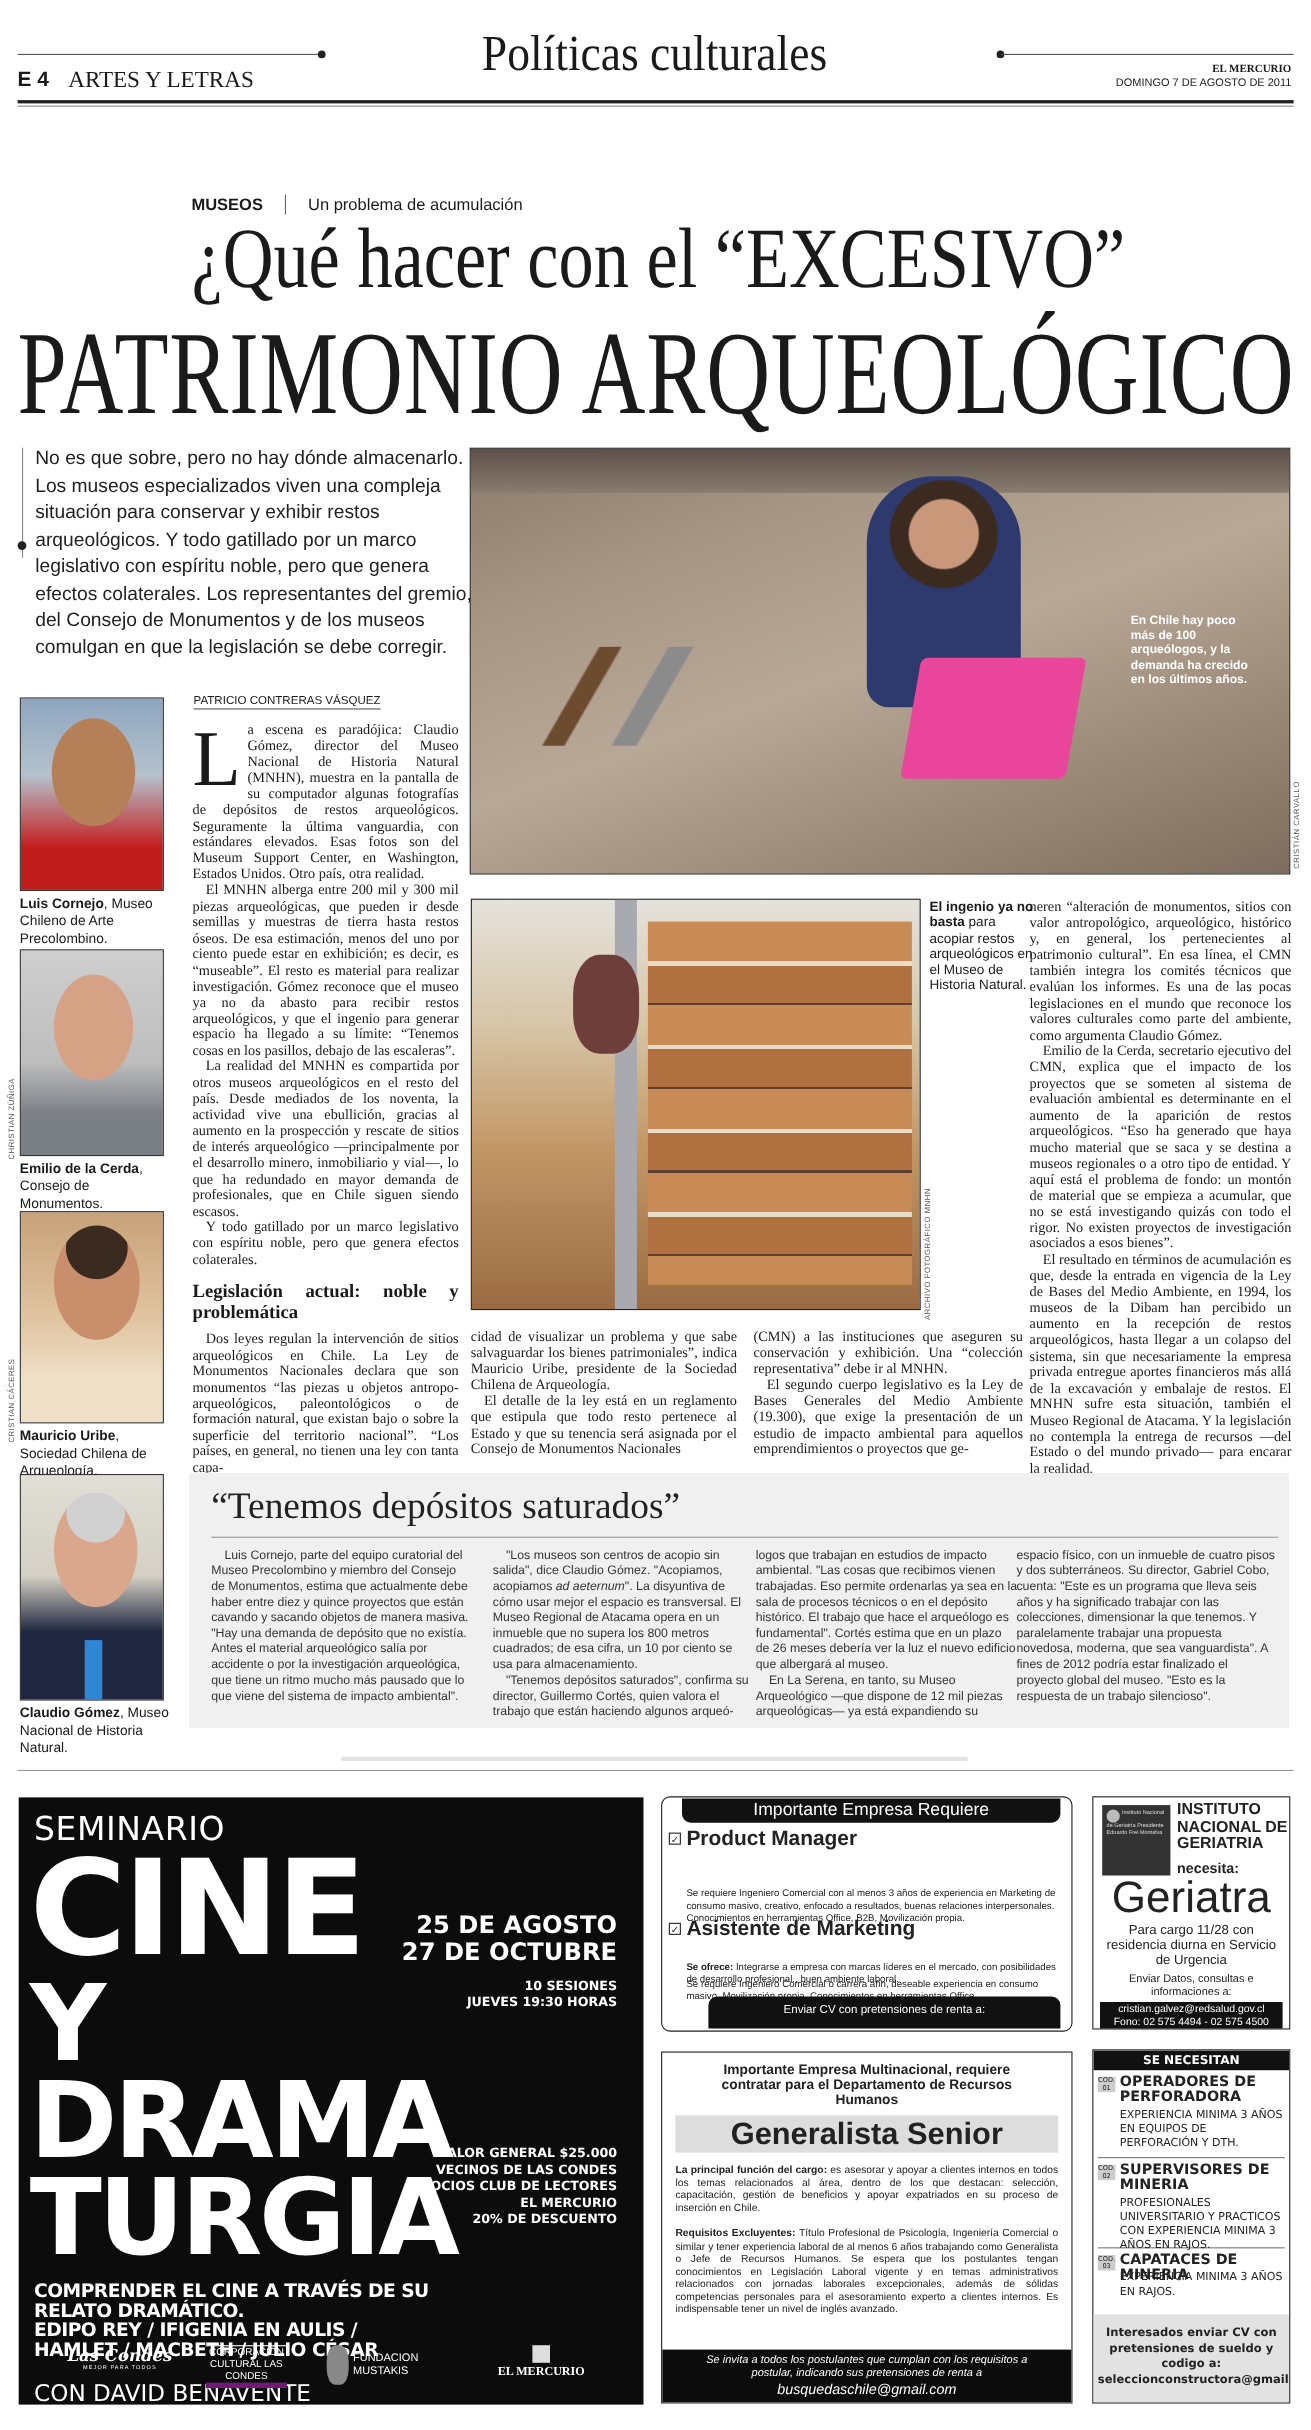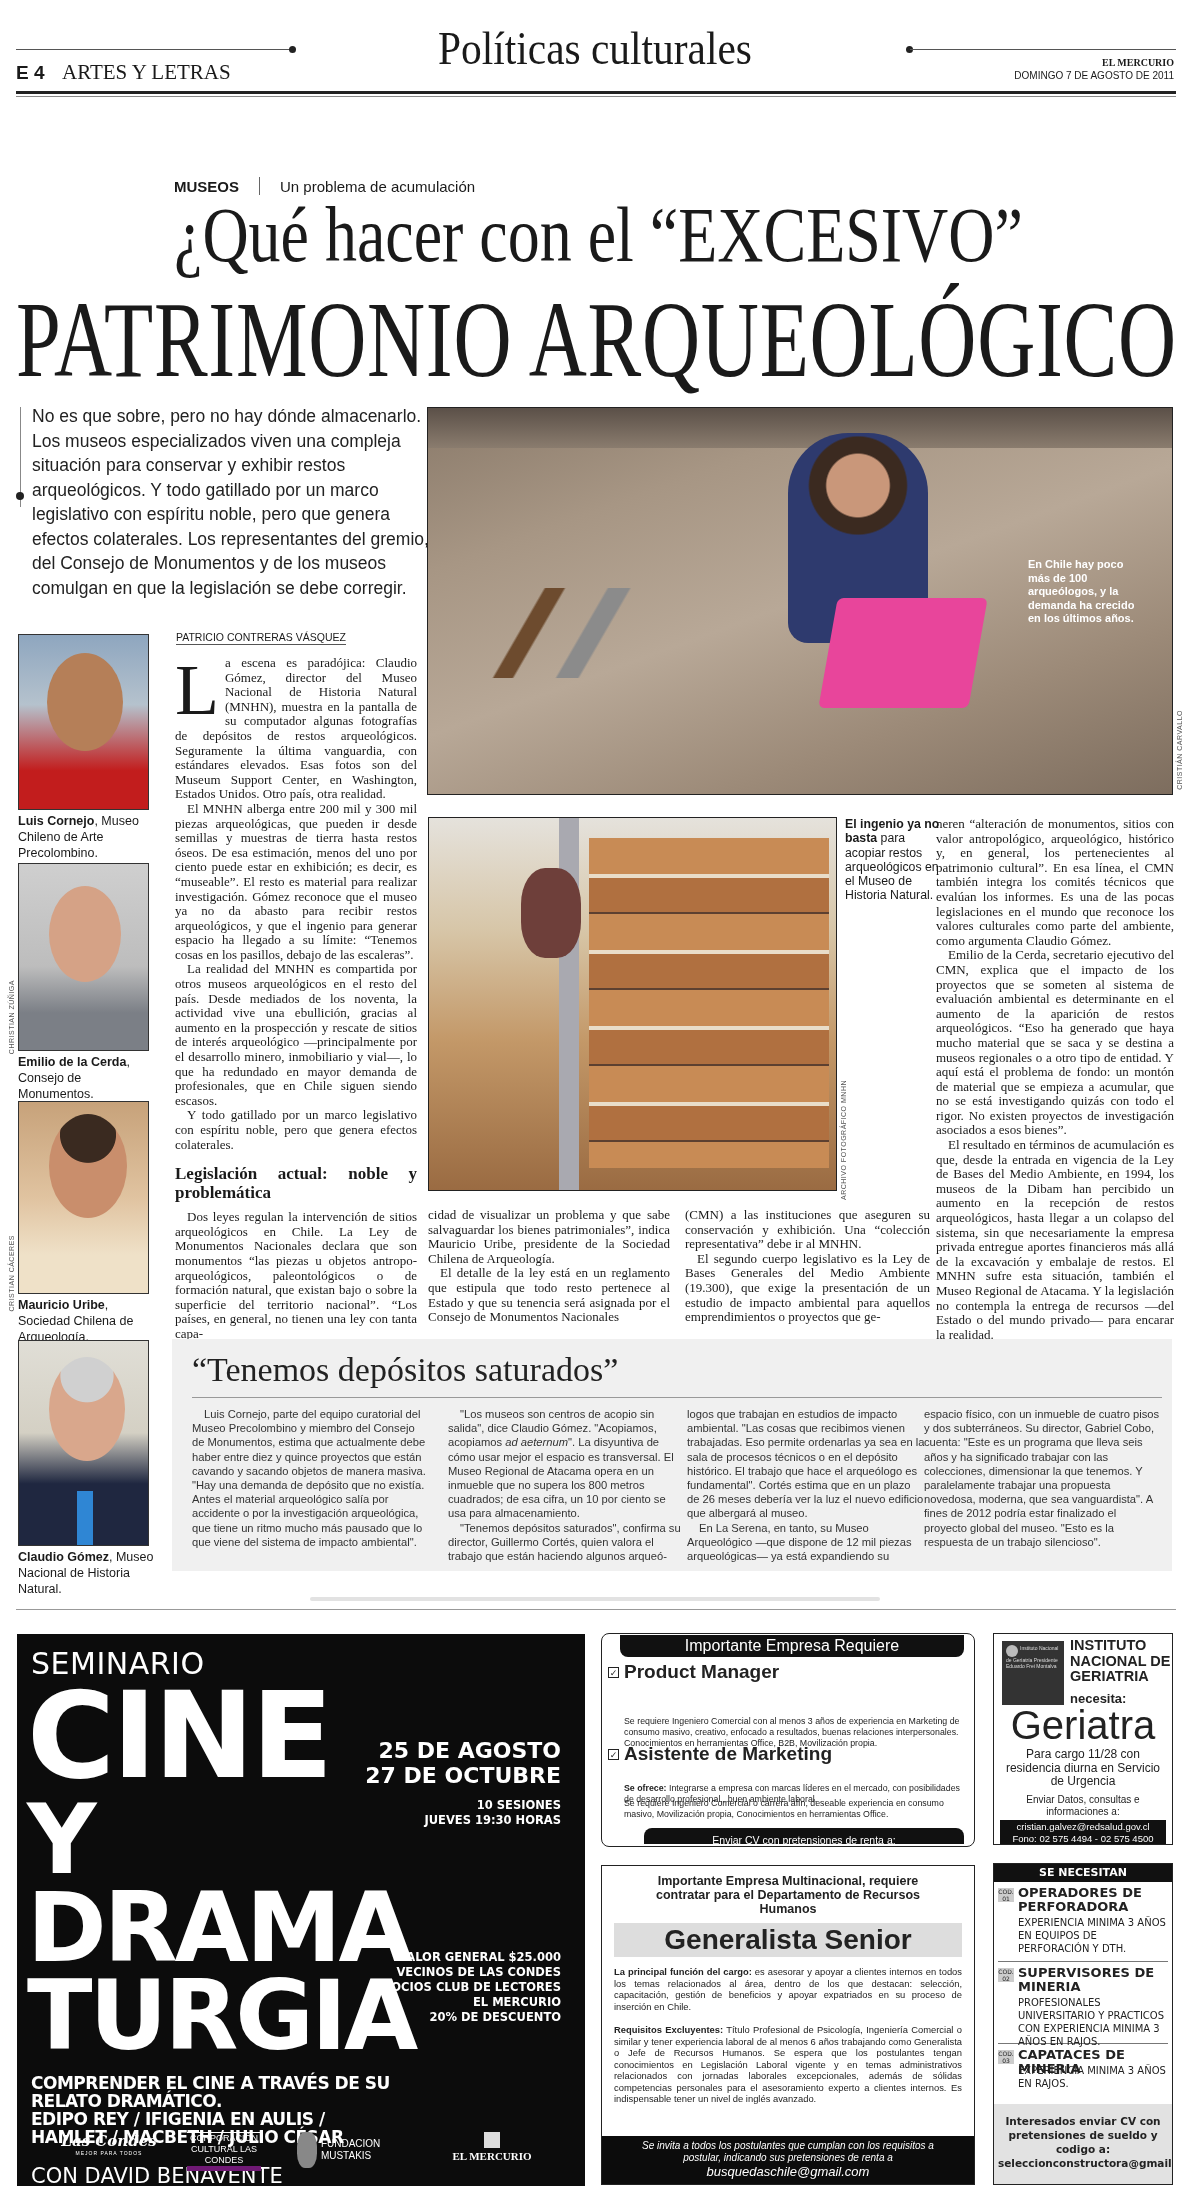--- a/index.html
+++ b/index.html
@@ -68,21 +68,21 @@
   .logo { position:absolute; top:0; color:#fff; text-align:center; font-family:"Liberation Sans", sans-serif; }
 
   
   .ad-box { position:absolute; border:1.5px solid #222; background:#fff; font-family:"Liberation Sans", sans-serif; color:#222; overflow:hidden; }
   .ad-pm { left:601px; top:1633px; width:374px; height:214px; border-radius:8px; }
   .ad-pm .top { position:absolute; left:18px; right:10px; top:1px; height:22px; background:#111; color:#fff; border-radius:0 0 8px 8px; text-align:center; font-size:16px; line-height:22px; }
   .ad-pm .job { position:absolute; left:6px; right:6px; }
   .ad-pm .job h4 { font-size:19px; font-weight:bold; line-height:20px; }
   .ad-pm .job h4 .chk { display:inline-block; width:11px; height:11px; border:1px solid #222; font-size:9px; line-height:10px; text-align:center; margin-right:5px; vertical-align:2px; font-weight:normal; }
   .ad-pm .job p { padding-left:16px; font-size:8.8px; line-height:11px;margin-top:34px; }
-  .ad-pm .bot { position:absolute; left:18px; right:10px; bottom:2px; height:16px; background:#111; color:#fff; border-radius:8px 8px 0 0; text-align:center; font-size:10.5px; line-height:24px;margin-left:24px; }
+  .ad-pm .bot { position:absolute; left:18px; right:10px; bottom:2px; height:29px; background:#111; color:#fff; border-radius:8px 8px 0 0; text-align:center; font-size:10.5px; line-height:24px;margin-left:24px; }
 
   .ad-ger { left:993px; top:1633px; width:180px; height:212px; }
   .ad-gs { left:601px; top:1865px; width:374px; height:320px; }
   .ad-min { left:993px; top:1863px; width:180px; height:322px; }
 </style>
 </head>
 <body>
 
 <div class="hdr-line" style="left:16px;top:49px;width:275px;height:1px;"></div>
 <div class="hdr-dot" style="left:289px;top:46px;"></div>

